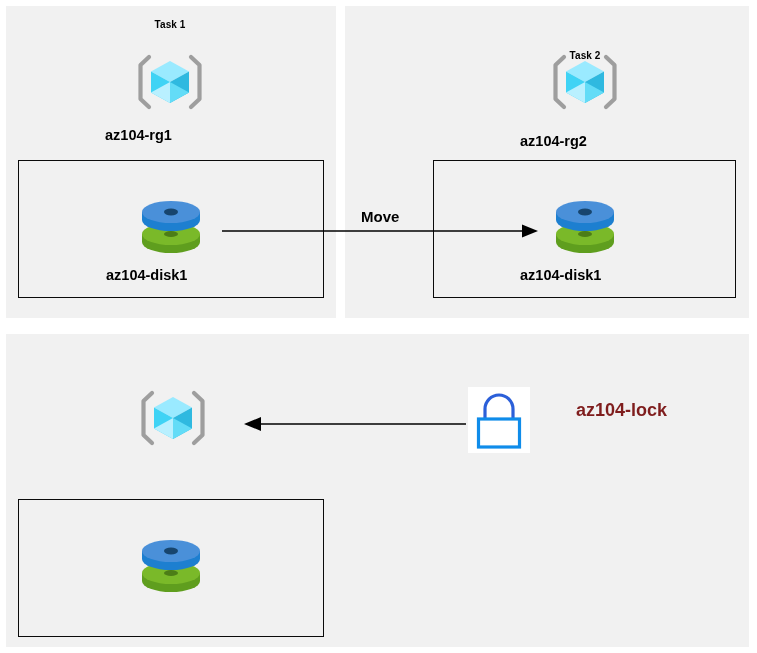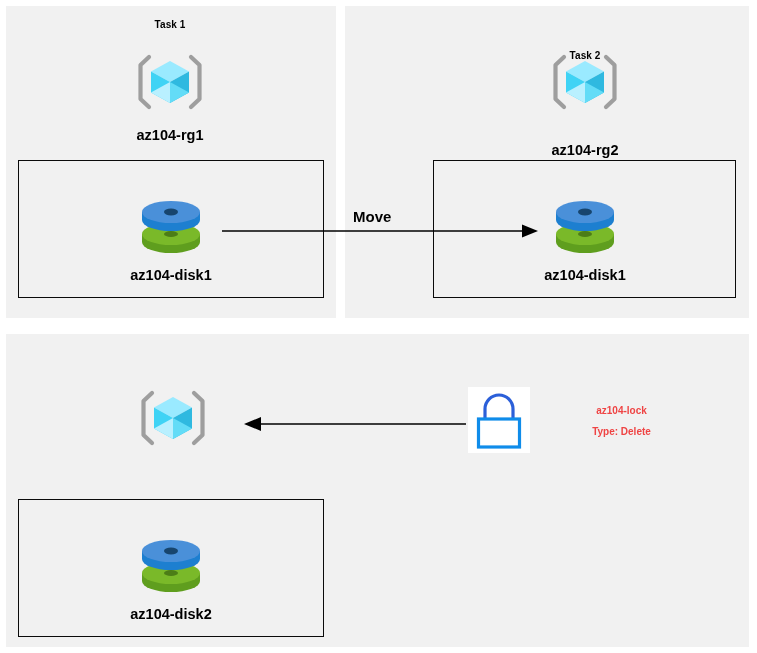--- a/index.html
+++ b/index.html
@@ -46,21 +46,20 @@
     height: 58px;
   }
   .rg-icon svg { display: block; width: 68px; height: 58px; }
 
   
   .node-label {
     position: absolute;
     font-size: 14.5px;
     font-weight: bold;
     color: #000000;
-    text-align: center;
     white-space: nowrap;
   }
 
   
   .inner-box {
     position: absolute;
     background: #f1f1f1;
     border: 1.4px solid #0a0a0a;
     box-sizing: border-box;
   }
@@ -77,33 +76,34 @@
   .arrow-svg {
     position: absolute;
     overflow: visible;
   }
   .arrow-label {
     position: absolute;
     font-size: 15px;
     font-weight: bold;
     color: #000000;
     white-space: nowrap;
+    margin-left: 8px;
   }
 
   
   .lock-tile {
     position: absolute;
     background: #ffffff;
   }
   .lock-tile svg { display: block; }
   .lock-text {
     position: absolute;
-    font-size: 10px;
-    font-weight: bold;
-    color: #ef4444;
+    font-size: 18px;
+    font-weight: bold;
+    color: #7f1d1d;
     line-height: 21px;
     white-space: nowrap;
     text-align: center;
   }
 </style>
 </head>
 <body>
 
 <div class="stage">
 
@@ -158,21 +158,21 @@
       <path d="M13 4 L4.5 12 L4.5 46 L13 54" fill="none" stroke="#9e9e9e" stroke-width="4.2" stroke-linecap="round" stroke-linejoin="round"></path>
       <path d="M55 4 L63.5 12 L63.5 46 L55 54" fill="none" stroke="#9e9e9e" stroke-width="4.2" stroke-linecap="round" stroke-linejoin="round"></path>
       <path d="M34 8 L53 18.5 L34 29 L15 18.5 Z" fill="#9aeaff"></path>
       <path d="M15 18.5 L34 29 L34 50 L15 39.5 Z" fill="#3fd3f5"></path>
       <path d="M53 18.5 L53 39.5 L34 50 L34 29 Z" fill="#2fb9e0"></path>
       <path d="M15 39.5 L34 29 L34 50 Z" fill="#b9f0ff"></path>
       <path d="M34 29 L53 39.5 L34 50 Z" fill="#63dcf7"></path>
     </svg>
   </div>
 
-  <div class="node-label" style="left:520px; top:142px; width:130px;">az104-rg2</div>
+  <div class="node-label" style="left:520px; top:133px; width:130px;">az104-rg2</div>
 
   <div class="inner-box" style="left:433px; top:160px; width:303px; height:138px;"></div>
 
   <div class="disk-icon" style="left:548px; top:196px;">
     <svg viewBox="0 0 74 62" xmlns="http://www.w3.org/2000/svg">
       <path d="M8 38 L8 46 A29 11 0 0 0 66 46 L66 38 Z" fill="#5f9e1e"></path>
       <ellipse cx="37" cy="38" rx="29" ry="11" fill="#7ab929"></ellipse>
       <ellipse cx="37" cy="38" rx="7" ry="3" fill="#4c7d17"></ellipse>
       <path d="M8 16 L8 24 A29 11 0 0 0 66 24 L66 16 Z" fill="#1d7fd0"></path>
       <ellipse cx="37" cy="16" rx="29" ry="11" fill="#4a90d9"></ellipse>
@@ -211,34 +211,32 @@
     <svg viewBox="0 0 74 62" xmlns="http://www.w3.org/2000/svg">
       <path d="M8 38 L8 46 A29 11 0 0 0 66 46 L66 38 Z" fill="#5f9e1e"></path>
       <ellipse cx="37" cy="38" rx="29" ry="11" fill="#7ab929"></ellipse>
       <ellipse cx="37" cy="38" rx="7" ry="3" fill="#4c7d17"></ellipse>
       <path d="M8 16 L8 24 A29 11 0 0 0 66 24 L66 16 Z" fill="#1d7fd0"></path>
       <ellipse cx="37" cy="16" rx="29" ry="11" fill="#4a90d9"></ellipse>
       <ellipse cx="37" cy="16" rx="7" ry="3.4" fill="#17456e"></ellipse>
     </svg>
   </div>
 
-  <div class="node-label" style="left:106px; top:606px; width:130px;">az104-disk2</div>
 
   <svg class="arrow-svg" style="left:244px; top:411px; width:222px; height:26px;" viewBox="0 0 222 26" xmlns="http://www.w3.org/2000/svg">
     <line x1="16" y1="13" x2="222" y2="13" stroke="#000000" stroke-width="1.6"></line>
     <path d="M0 13 L17 6 L17 20 Z" fill="#000000"></path>
   </svg>
 
   <div class="lock-tile" style="left:468px; top:387px; width:62px; height:66px;">
     <svg width="62" height="66" viewBox="0 0 62 66" xmlns="http://www.w3.org/2000/svg">
 
       <path d="M17 33 L17 22 A14 14 0 0 1 45 22 L45 33" fill="none" stroke="#2b5fd9" stroke-width="3.2" stroke-linecap="butt"></path>
 
       <rect x="10.5" y="32" width="41" height="28" fill="none" stroke="#0f8cea" stroke-width="3.2"></rect>
     </svg>
   </div>
 
   <div class="lock-text" style="left:534px; top:400px; width:175px;">
     <div>az104-lock</div>
-    <div>Type: Delete</div>
   </div>
 
 </div>
 
 </body></html>

